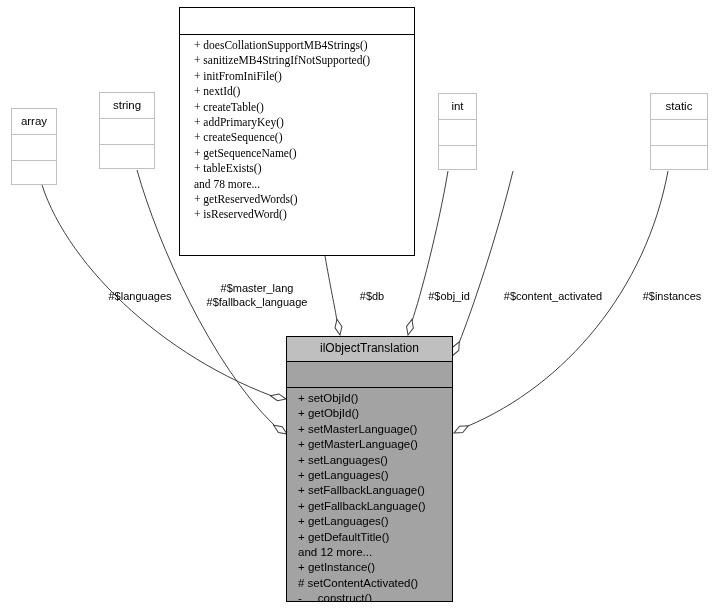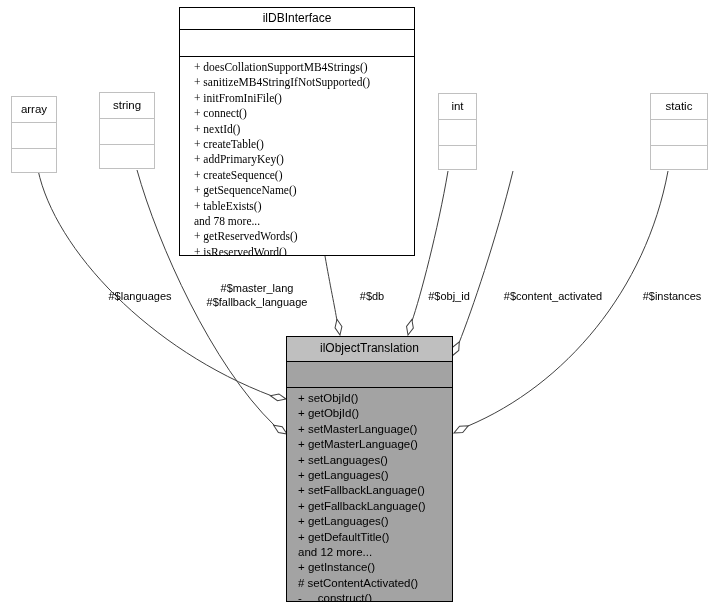--- a/index.html
+++ b/index.html
@@ -60,21 +60,21 @@
     <g fill="#ffffff" stroke="#404040" stroke-width="1">
       <path d="M0,0 L-8,-3.5 L-16,0 L-8,3.5 Z" transform="translate(286,399) rotate(12)"></path>
       <path d="M0,0 L-8,-3.5 L-16,0 L-8,3.5 Z" transform="translate(287,434) rotate(33)"></path>
       <path d="M0,0 L-8,-3.5 L-16,0 L-8,3.5 Z" transform="translate(340,335) rotate(79)"></path>
       <path d="M0,0 L-8,-3.5 L-16,0 L-8,3.5 Z" transform="translate(408,335) rotate(104)"></path>
       <path d="M0,0 L-8,-3.5 L-16,0 L-8,3.5 Z" transform="translate(452,356) rotate(117)"></path>
       <path d="M0,0 L-8,-3.5 L-16,0 L-8,3.5 Z" transform="translate(454,433) rotate(153)"></path>
     </g>
   </svg>
 
-  <div class="uml-class external" id="box-array" style="left:11px; top:96px; width:46px; height:77px;">
+  <div class="uml-class external" id="box-array" style="left:11px; top:108px; width:46px; height:77px;">
     <div class="title">array</div>
     <div class="empty-comp"></div>
     <div class="empty-comp"></div>
   </div>
 
   <div class="uml-class external" id="box-string" style="left:99px; top:92px; width:56px; height:77px;">
     <div class="title">string</div>
     <div class="empty-comp"></div>
     <div class="empty-comp"></div>
   </div>
@@ -86,27 +86,25 @@
   </div>
 
 
   <div class="uml-class external" id="box-static" style="left:650px; top:93px; width:58px; height:77px;">
     <div class="title">static</div>
     <div class="empty-comp"></div>
     <div class="empty-comp"></div>
   </div>
 
   <div class="uml-class" id="box-ildbinterface" style="left:179px; top:7px; width:236px; height:249px;">
-    <div class="title">ilDBInterface</div>
     <div class="empty-comp"></div>
     <div class="methods">
         <div class="m">+ doesCollationSupportMB4Strings()</div>
         <div class="m">+ sanitizeMB4StringIfNotSupported()</div>
         <div class="m">+ initFromIniFile()</div>
-        <div class="m">+ connect()</div>
         <div class="m">+ nextId()</div>
         <div class="m">+ createTable()</div>
         <div class="m">+ addPrimaryKey()</div>
         <div class="m">+ createSequence()</div>
         <div class="m">+ getSequenceName()</div>
         <div class="m">+ tableExists()</div>
         <div class="m">and 78 more...</div>
         <div class="m">+ getReservedWords()</div>
         <div class="m">+ isReservedWord()</div>
       </div>

